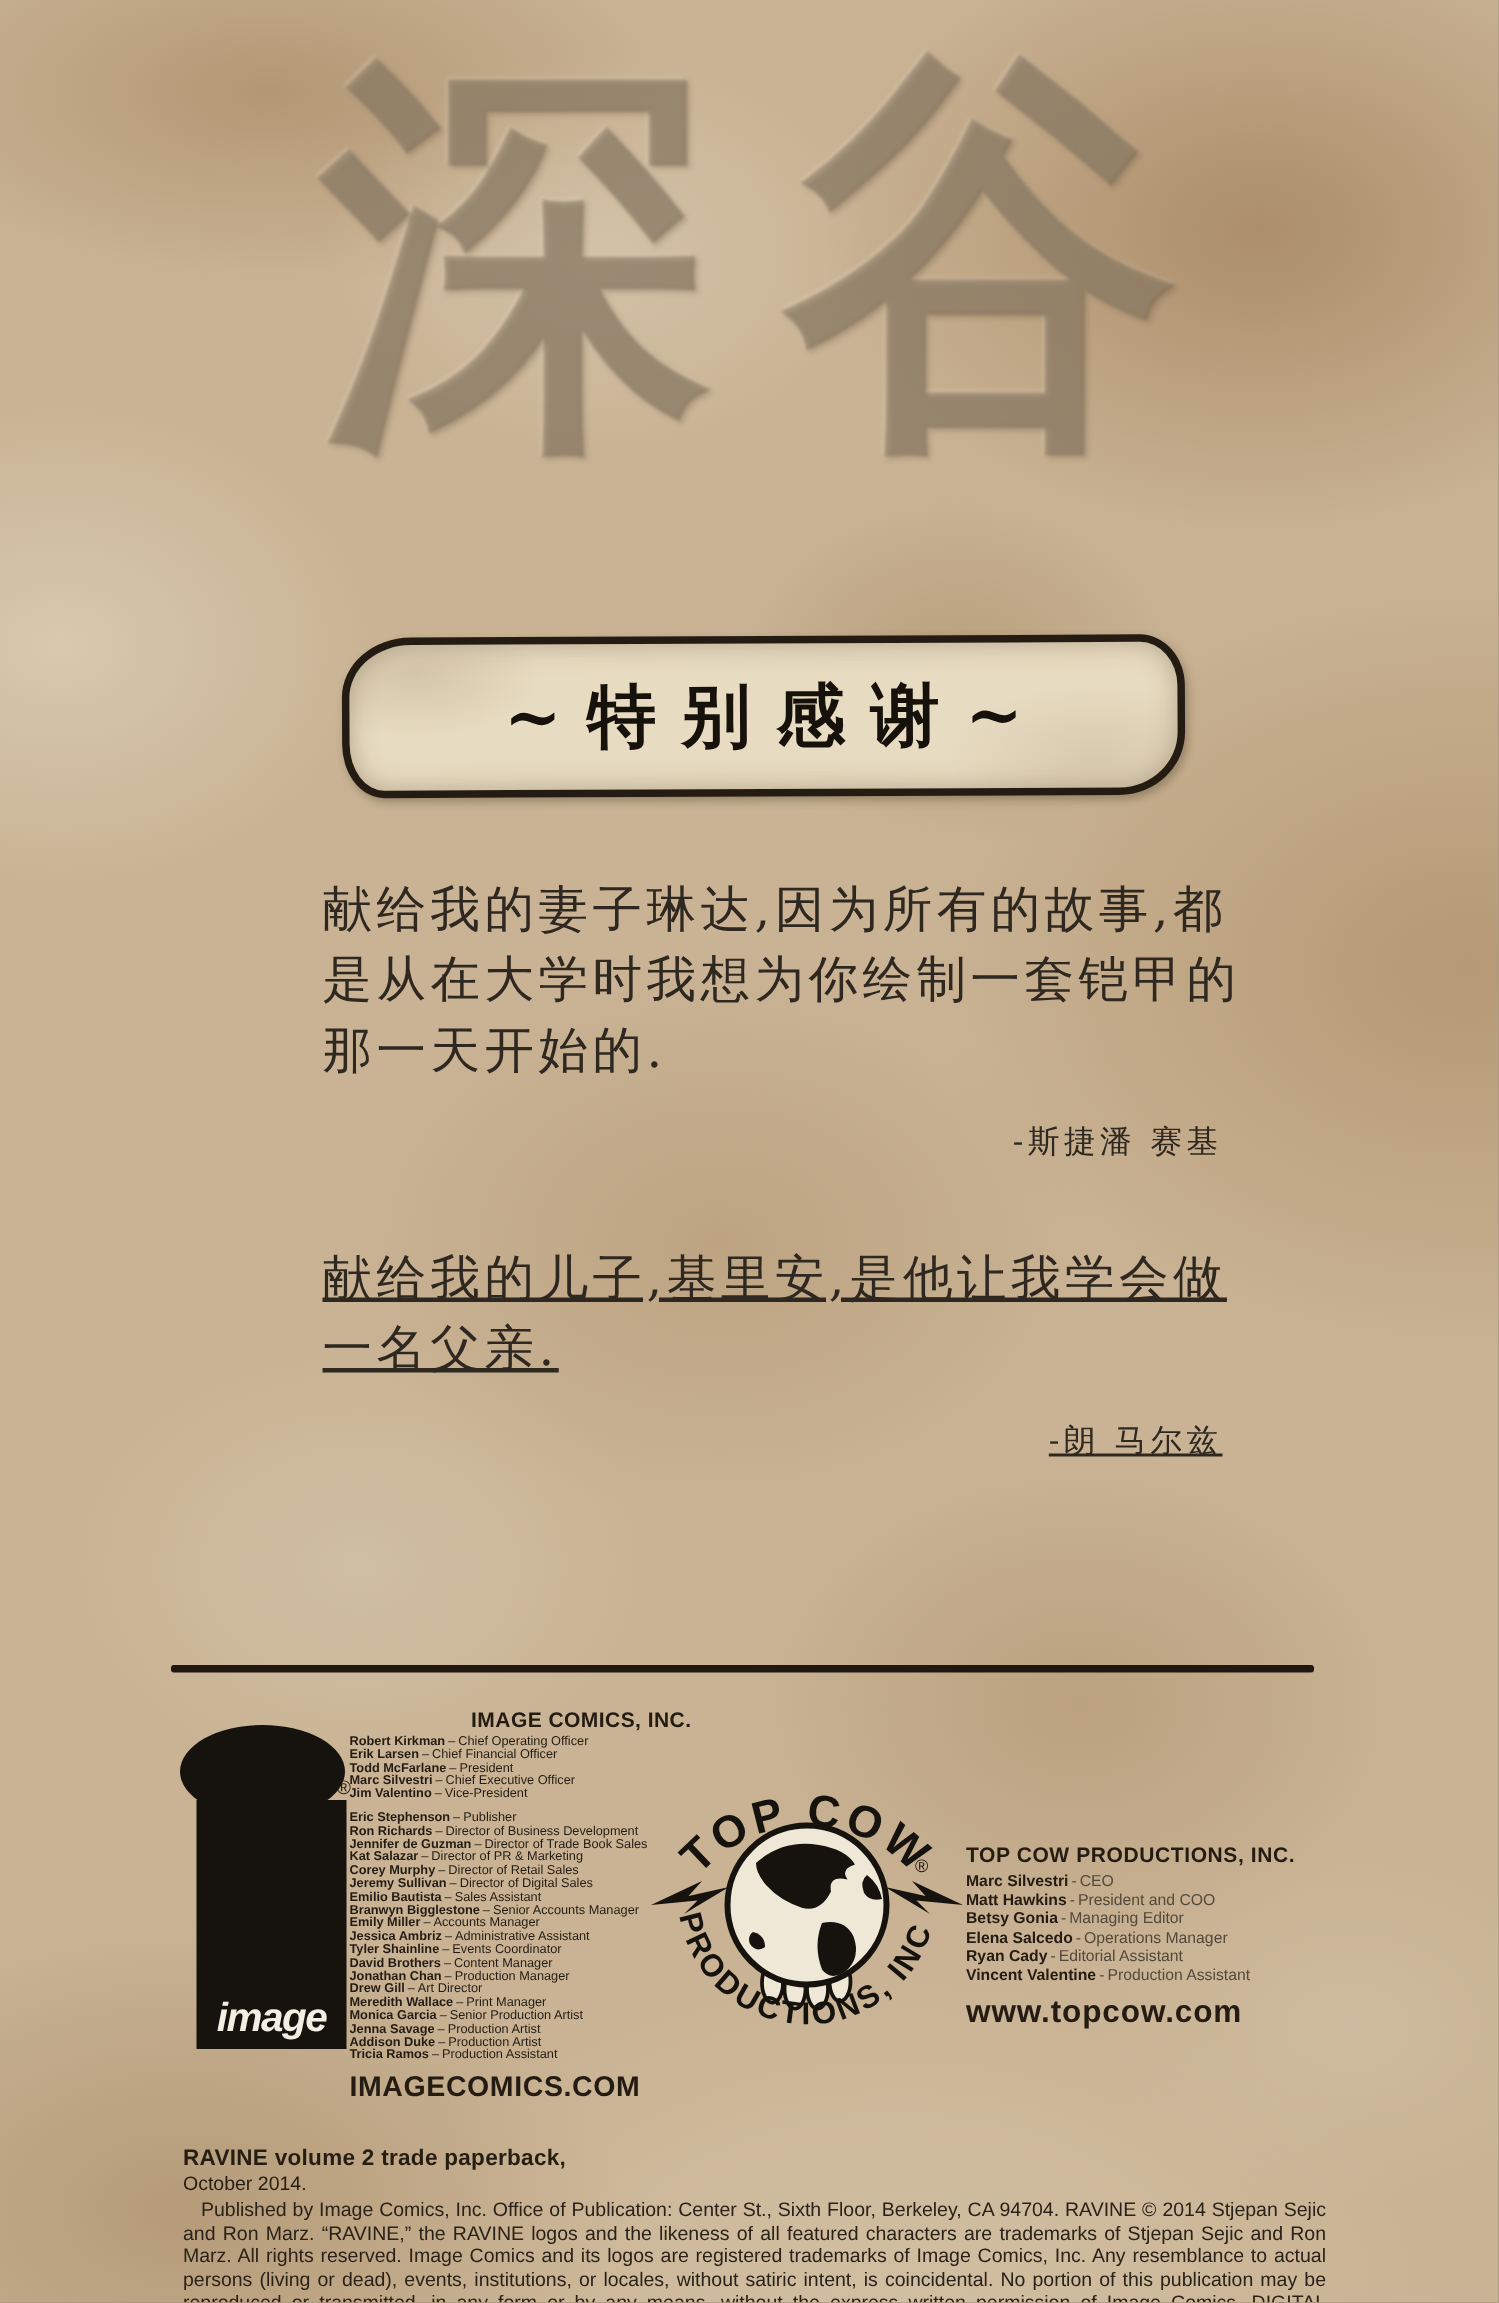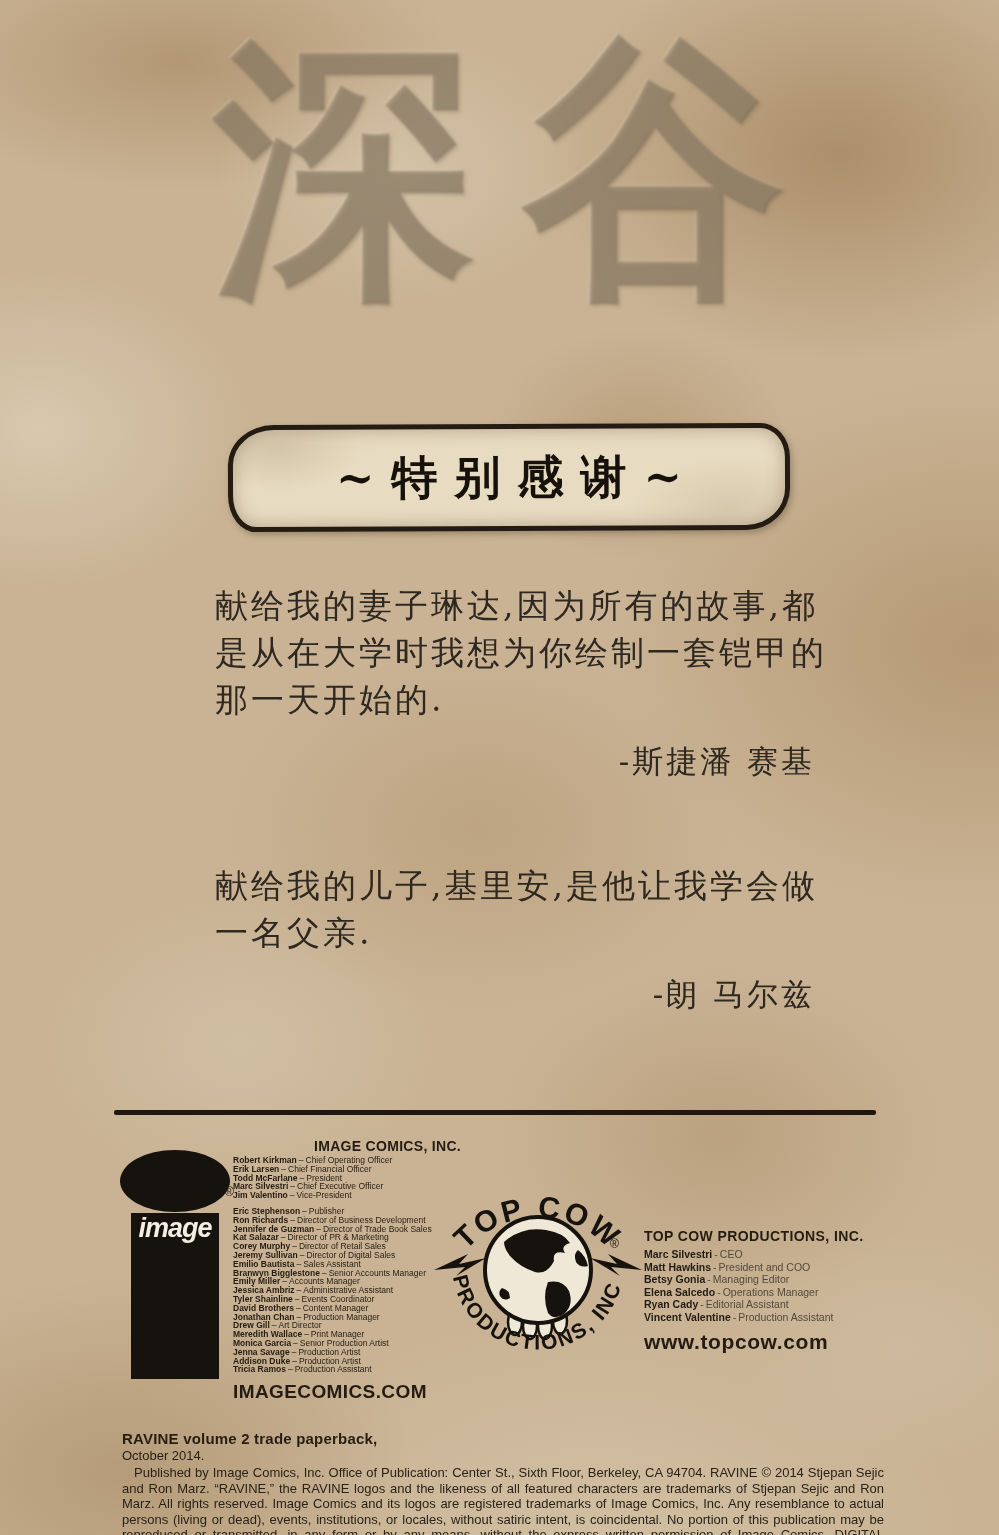--- a/index.html
+++ b/index.html
@@ -46,34 +46,34 @@
     display:flex;align-items:center;justify-content:center;
     transform:rotate(-.25deg);
   }
   .banner-text{
     font-family:"DejaVu Serif",serif;font-weight:bold;font-size:46px;color:#17110b;
     letter-spacing:17px;text-indent:17px;white-space:nowrap;
   }
   
   .dedication{position:absolute;left:215px;width:622px;color:#2e2820;}
   .dedication p{margin:0;font-family:"DejaVu Serif",serif;font-size:33px;letter-spacing:3px;line-height:47px;}
-  .dedication .sig{text-align:right;padding-right:22px;margin-top:15px;font-size:31px;}
+  .dedication .sig{text-align:right;padding-right:22px;margin-top:15px;font-size:21px;}
   .ded-1{top:582px;}
-  .ded-2{top:862px;}
+  .ded-2{top:828px;text-decoration:underline;}
   
   .divider{position:absolute;top:1110px;left:114px;width:762px;height:5px;background:#201810;border-radius:2px;}
   
   .credits{position:absolute;top:1138px;left:120px;width:820px;height:245px;color:#241c12;}
   
   .image-logo{position:absolute;left:0;top:12px;width:110px;height:216px;}
   .image-logo .dot{position:absolute;top:0;left:0;width:110px;height:62px;background:#16120e;border-radius:50%;}
   .image-logo .reg{position:absolute;top:34px;right:-4px;font-size:13px;color:#241c12;}
   .image-logo .stem{
-    position:absolute;top:63px;left:11px;width:88px;height:166px;background:#16120e;
-    display:flex;justify-content:center;
+    position:absolute;top:50px;left:11px;width:100px;height:166px;background:#16120e;
+    display:flex;align-items:flex-end;justify-content:center;
   }
   .image-word{
     color:#f3eee2;font-style:italic;font-weight:bold;font-size:27px;letter-spacing:-1px;
     padding-bottom:5px;font-family:"Liberation Sans",sans-serif;
   }
   
   .image-credits{position:absolute;left:113px;top:0;width:228px;}
   .ic-heading{font-size:14px;font-weight:bold;letter-spacing:.3px;margin-bottom:2px;text-align:right;}
   .credit-list{margin:0 0 7px 0;}
   .credit-row{font-size:8.5px;line-height:8.8px;white-space:nowrap;}

